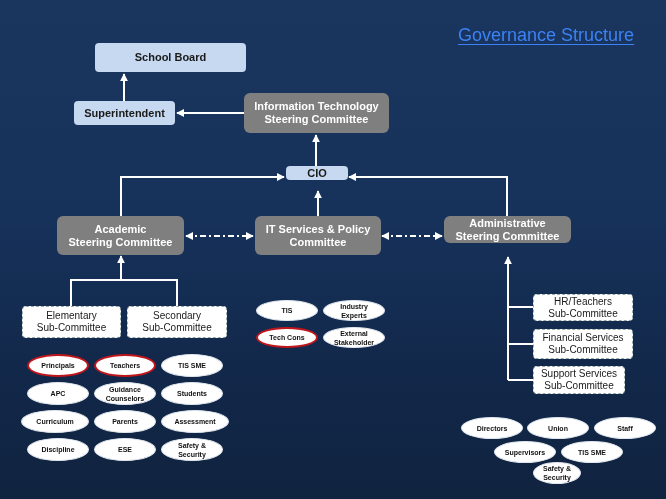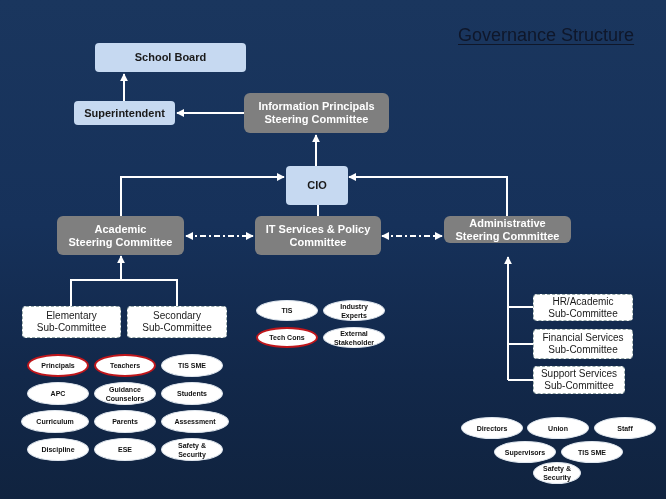--- a/index.html
+++ b/index.html
@@ -2,21 +2,21 @@
 <html><head>
 <meta charset="utf-8">
 <style>
   html, body { margin:0; padding:0; }
   body {
     width:666px; height:499px; overflow:hidden; position:relative;
     background: linear-gradient(180deg, #1a365e 0%, #16315a 45%, #12284a 75%, #10233f 100%);
     font-family: "Liberation Sans", sans-serif;
   }
   .title {
-    position:absolute; left:458px; top:25px; color:#0f172a; font-size:18px;
+    position:absolute; left:458px; top:25px; color:#3b82f6; font-size:18px;
     text-decoration: underline; text-underline-offset: 3px; white-space:nowrap;
   }
   svg.lines { position:absolute; left:0; top:0; width:666px; height:499px; }
   .box {
     position:absolute; display:flex; align-items:center; justify-content:center;
     text-align:center; font-weight:bold; font-size:11px; line-height:13px; box-sizing:border-box;
   }
   .blue { background:#c6d9f1; color:#1a1a1a; border-radius:4px; }
   .gray { background:#7f7f7f; color:#ffffff; border-radius:6px; font-size:11px; }
   .sub {
@@ -67,23 +67,23 @@
     <line x1="508" y1="380" x2="533" y2="380"></line>
   </g>
 </svg>
 
 <div class="box blue" style="left:49px;top:43px;width:151px;height:29px;margin-left:46px;">
     <span>School Board</span>
   </div>
 <div class="box blue" style="left:74px;top:101px;width:101px;height:24px;">
     <span>Superintendent</span>
   </div>
-<div class="box gray" style="left:244px;top:93px;width:145px;height:40px;white-space:pre-line;"><span style="white-space:pre-line;">Information Principals
+<div class="box gray" style="left:244px;top:93px;width:145px;height:40px;white-space:pre-line;"><span style="white-space:pre-line;">Information Technology
 Steering Committee</span></div>
-<div class="box blue" style="left:286px;top:166px;width:62px;height:39px;">
+<div class="box blue" style="left:286px;top:166px;width:62px;height:14px;">
     <span>CIO</span>
   </div>
 <div class="box gray" style="left:57px;top:216px;width:127px;height:39px;justify-content:center;">
     <span style="white-space:pre-line;">Academic
 Steering Committee</span>
   </div>
 <div class="box gray" style="left:255px;top:216px;width:126px;height:39px;">
     <span style="white-space:pre-line;">IT Services &amp; Policy
 Committee</span>
   </div>
@@ -95,21 +95,21 @@
 <div class="box sub" style="left:22px;top:306px;width:99px;height:32px;">
     <span style="white-space:pre-line;">Elementary
 Sub-Committee</span>
   </div>
 <div class="box sub" style="left:127px;top:306px;width:100px;height:32px;">
     <span style="white-space:pre-line;">Secondary
 Sub-Committee</span>
   </div>
 
 <div class="box sub" style="left:533px;top:294px;width:100px;height:27px;">
-    <span style="white-space:pre-line;">HR/Academic
+    <span style="white-space:pre-line;">HR/Teachers
 Sub-Committee</span>
   </div>
 <div class="box sub" style="left:533px;top:329px;width:100px;height:30px;">
     <span style="white-space:pre-line;">Financial Services
 Sub-Committee</span>
   </div>
 <div class="box sub" style="left:533px;top:366px;width:92px;height:28px;">
     <span style="white-space:pre-line;">Support Services
 Sub-Committee</span>
   </div>

